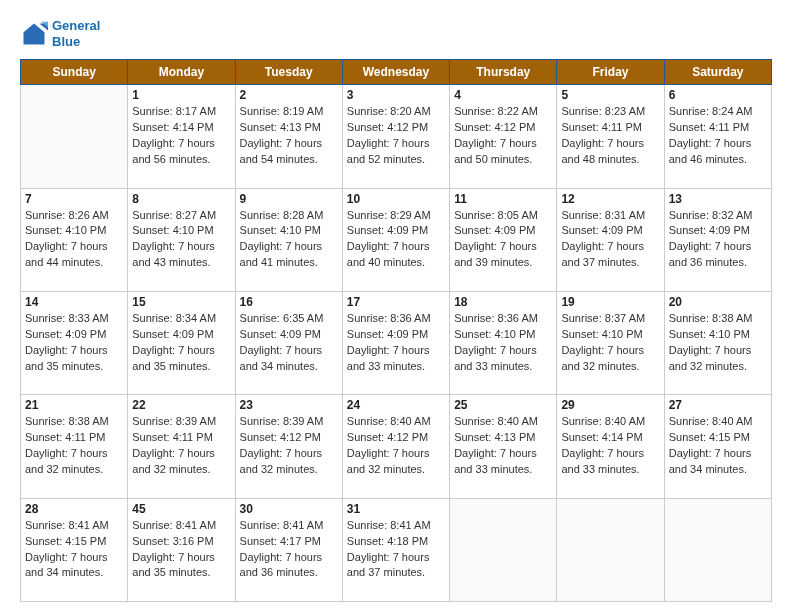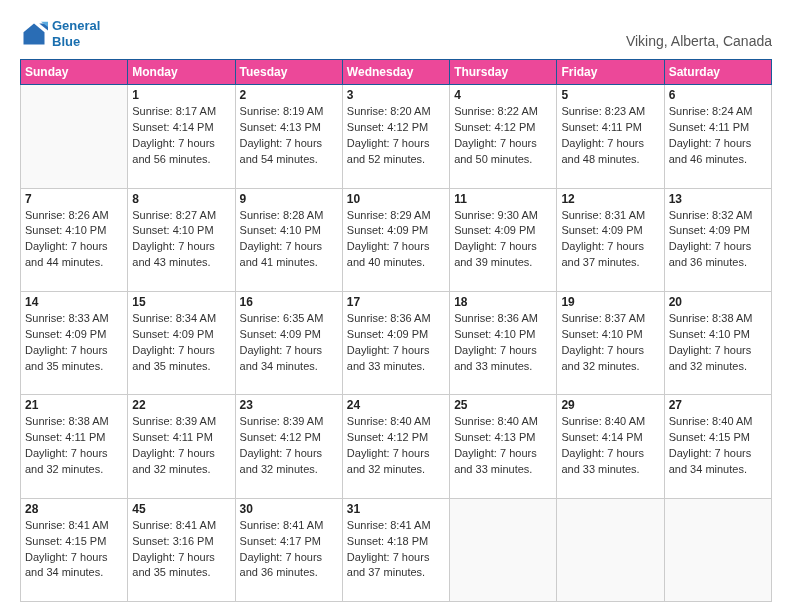--- a/index.html
+++ b/index.html
@@ -53,26 +53,26 @@
     .location {
       font-size: 14px;
       color: #555;
     }
     .calendar-table {
       width: 100%;
       border-collapse: collapse;
       flex: 1;
     }
     .calendar-table thead tr th {
-      background-color: #ec4899;
+      background-color: #a16207;
       color: #fff;
       font-size: 12px;
       font-weight: bold;
       padding: 5px 4px;
-      text-align: left;
+      text-align: center;
       border: 1px solid #1a5a9a;
     }
     .calendar-table tbody tr td {
       border: 1px solid #ccc;
       vertical-align: top;
       padding: 3px 4px;
       width: calc(100% / 7);
       font-size: 9.5px;
       color: #333;
       background: #fff;
@@ -103,21 +103,20 @@
         <polygon points="16,4 28,14 28,28 4,28 4,14" fill="#2a6db5"></polygon>
         <polygon points="22,4 32,12 32,4" fill="#2a6db5"></polygon>
         <polygon points="24,2 32,8 32,2" fill="#5aaae0"></polygon>
       </svg>
       <div class="logo-text">
         <div><span>General</span></div>
         <div><span>Blue</span></div>
       </div>
     </div>
     <div class="title-block">
-      <div class="location">Viking, Alberta, Canada</div>
     </div>
   </div>
 
   <table class="calendar-table">
     <thead>
       <tr>
       <th>Sunday</th>
           <th>Monday</th>
           <th>Tuesday</th>
           <th>Wednesday</th>
@@ -207,21 +206,21 @@
             <div class="day-number">10</div>
             <div class="day-info">
               <div>Sunrise: 8:29 AM</div>
               <div>Sunset: 4:09 PM</div>
               <div>Daylight: 7 hours<br>and 40 minutes.</div>
             </div>
           </td>
           <td>
             <div class="day-number">11</div>
             <div class="day-info">
-              <div>Sunrise: 9:30 AM</div>
+              <div>Sunrise: 8:05 AM</div>
               <div>Sunset: 4:09 PM</div>
               <div>Daylight: 7 hours<br>and 39 minutes.</div>
             </div>
           </td>
           <td>
             <div class="day-number">12</div>
             <div class="day-info">
               <div>Sunrise: 8:31 AM</div>
               <div>Sunset: 4:09 PM</div>
               <div>Daylight: 7 hours<br>and 37 minutes.</div>

